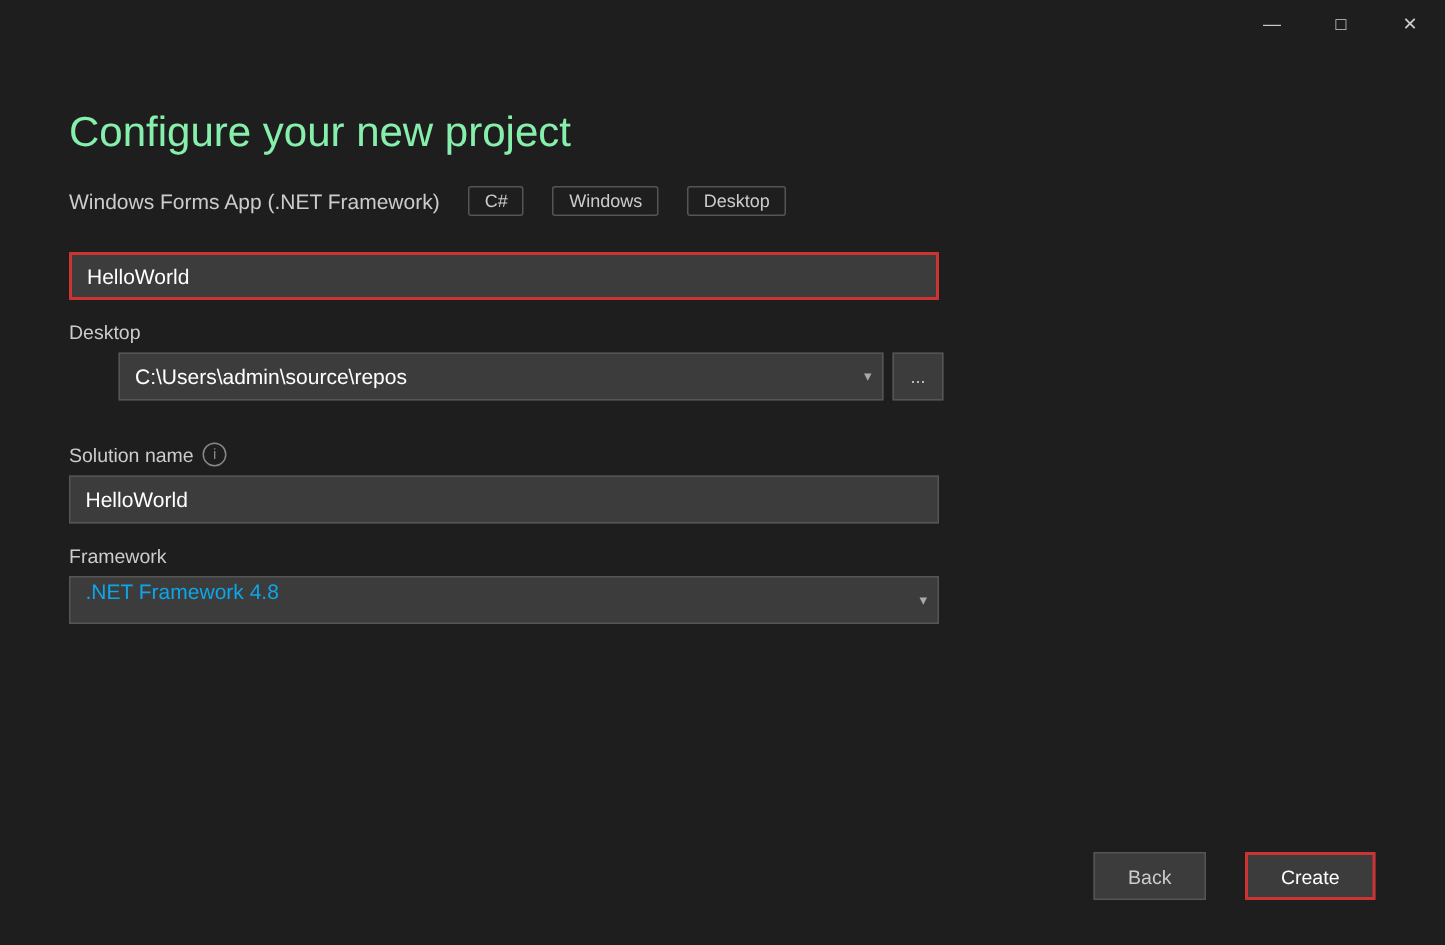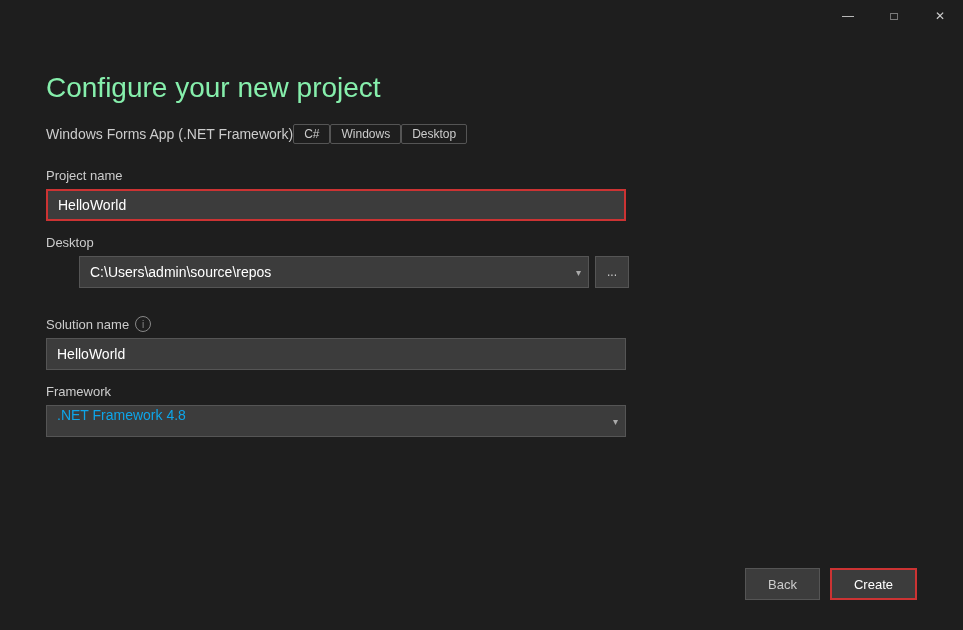--- a/index.html
+++ b/index.html
@@ -51,21 +51,21 @@
       font-size: 28px;
       font-weight: 300;
       color: #86efac;
       margin-bottom: 20px;
     }
 
     
     .tag-row {
       display: flex;
       align-items: center;
-      gap: 0;
+      gap: 19px;
       margin-bottom: 24px;
       text-align: right;
     }
 
     .app-type-label {
       font-size: 14px;
       color: #cccccc;
     }
 
     .tag {
@@ -214,21 +214,21 @@
       appearance: none;
       outline: none;
       cursor: pointer;
     }
 
     
     .bottom-bar {
       display: flex;
       justify-content: flex-end;
       align-items: flex-end;
-      gap: 10px;
+      gap: 26px;
       padding-top: 20px;
       margin-top: auto;
     }
 
     .btn {
       height: 32px;
       padding: 0 22px;
       font-size: 13px;
       border: 1px solid #555555;
       cursor: pointer;
@@ -258,23 +258,20 @@
   <div class="tag-row">
     <span class="app-type-label">Windows Forms App (.NET Framework)</span>
     <span class="tag">C#</span>
     <span class="tag">Windows</span>
     <span class="tag">Desktop</span>
   </div>
 
   <div class="form-section">
 
     <div class="field-group">
-      <div class="field-label">
-        <span>Project name</span>
-      </div>
       <input class="text-input highlighted" type="text" value="HelloWorld" style="">
     </div>
 
     <div class="field-group">
       <div class="field-label">
         <span>Desktop</span>
       </div>
       <div class="location-row">
         <div class="location-select-wrapper">
           <select class="location-select">

